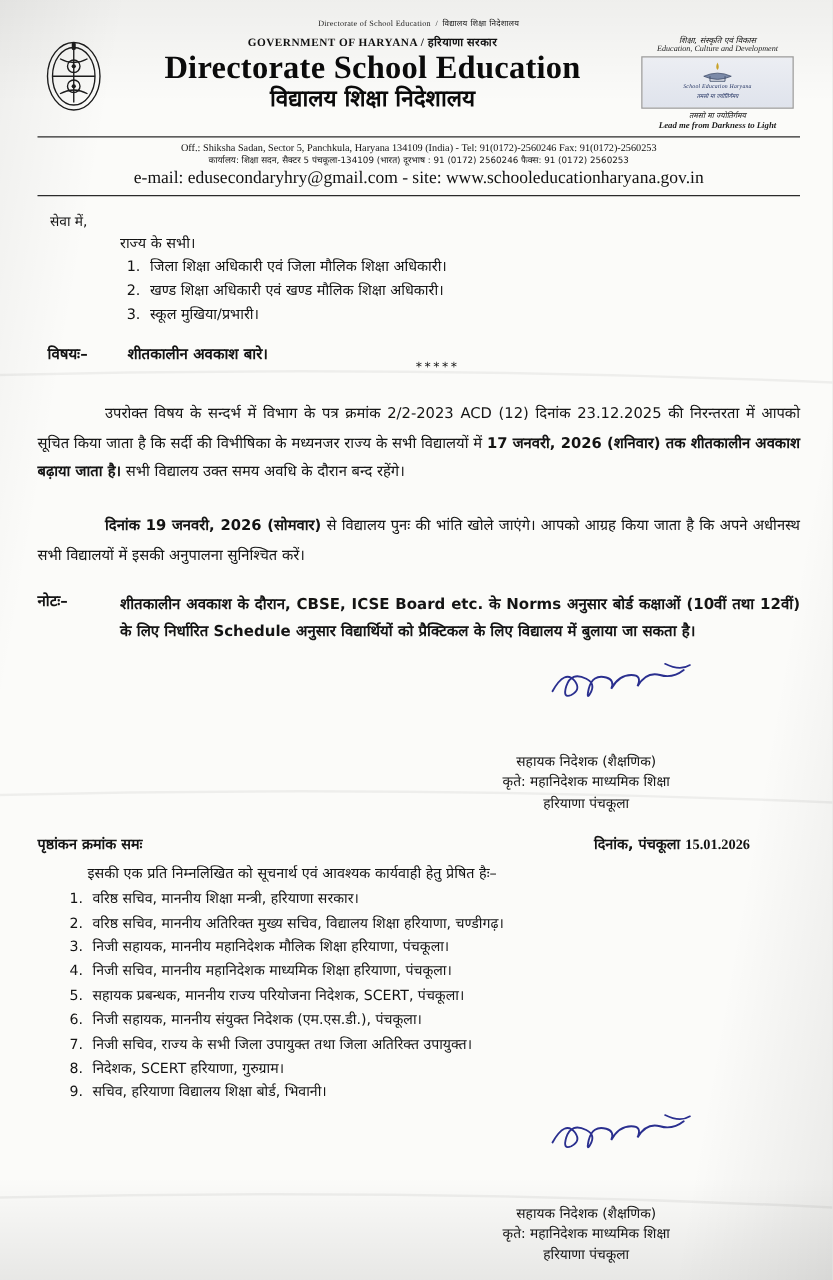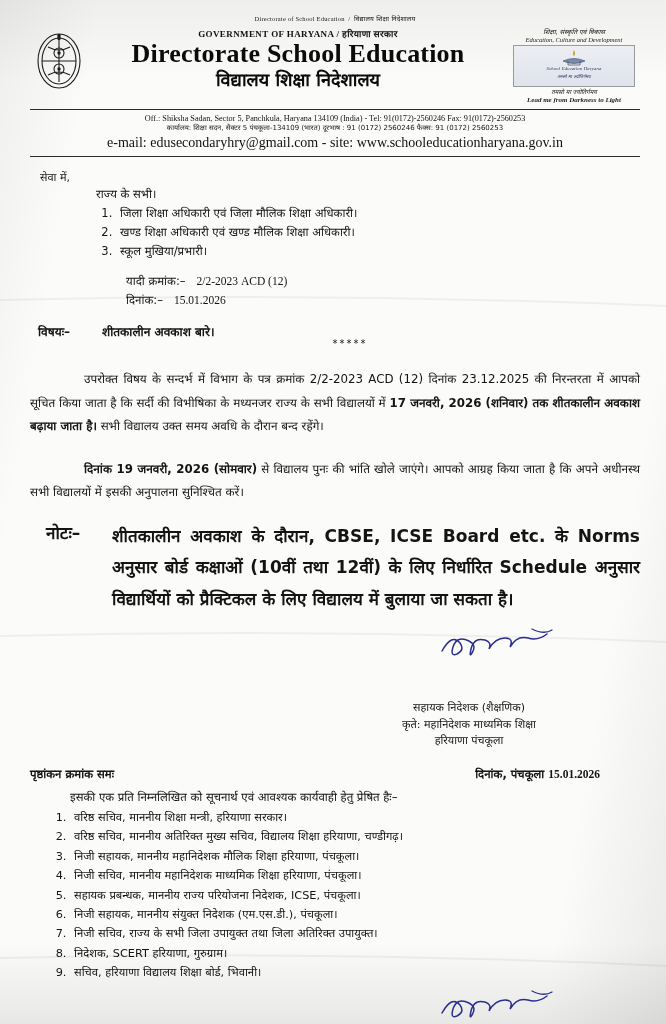--- a/index.html
+++ b/index.html
@@ -173,22 +173,21 @@
     font-size:11.8px;
     line-height:2.0;
     text-align:justify;
     margin-top:19px;
   }
   .para.indent{text-indent:54px;}
   .b{font-weight:bold;}
   .note-row{
     display:flex;
     margin-top:16px;
-    font-size:17px;
-    margin-left:16px;
+    font-size:12px;
   }
   .note-row .lbl{
     width:66px;flex:0 0 66px;
     font-weight:bold;
   }
   .note-row .val{
     flex:1 1 auto;
     font-weight:bold;
     line-height:1.85;
     text-align:justify;
@@ -321,30 +320,20 @@
 
       <div class="to-line">सेवा में,</div>
       <div class="addressee">राज्य के सभी।</div>
 
       <ol class="recips">
         <li>जिला शिक्षा अधिकारी एवं जिला मौलिक शिक्षा अधिकारी।</li>
         <li>खण्ड शिक्षा अधिकारी एवं खण्ड मौलिक शिक्षा अधिकारी।</li>
         <li>स्कूल मुखिया/प्रभारी।</li>
       </ol>
 
-      <div class="memo">
-        <div>
-          <span>यादी क्रमांक:–</span>
-          &nbsp;&nbsp;<span class="serif-inline" style="font-weight:normal">2/2-2023 ACD (12)</span>
-        </div>
-        <div>
-          <span>दिनांक:–</span>
-          &nbsp;&nbsp;<span class="serif-inline" style="font-weight:normal">15.01.2026</span>
-        </div>
-      </div>
 
       <div class="subject-row">
         <div class="lbl">विषयः–</div>
         <div class="val">शीतकालीन अवकाश बारे।</div>
       </div>
       <div class="stars">*****</div>
 
       <p class="para indent">
         <span>उपरोक्त विषय के सन्दर्भ में विभाग के पत्र क्रमांक 2/2-2023 ACD (12) दिनांक 23.12.2025 की निरन्तरता में आपको सूचित किया जाता है कि सर्दी की विभीषिका के मध्यनजर राज्य के सभी विद्यालयों में</span>
         <span class="b">17 जनवरी, 2026 (शनिवार) तक शीतकालीन अवकाश बढ़ाया जाता है।</span>
@@ -381,21 +370,21 @@
         </div>
       </div>
 
       <div class="copy-line">इसकी एक प्रति निम्नलिखित को सूचनार्थ एवं आवश्यक कार्यवाही हेतु प्रेषित हैः–</div>
 
       <ol class="dist">
         <li>वरिष्ठ सचिव, माननीय शिक्षा मन्त्री, हरियाणा सरकार।</li>
         <li>वरिष्ठ सचिव, माननीय अतिरिक्त मुख्य सचिव, विद्यालय शिक्षा हरियाणा, चण्डीगढ़।</li>
         <li>निजी सहायक, माननीय महानिदेशक मौलिक शिक्षा हरियाणा, पंचकूला।</li>
         <li>निजी सचिव, माननीय महानिदेशक माध्यमिक शिक्षा हरियाणा, पंचकूला।</li>
-        <li>सहायक प्रबन्धक, माननीय राज्य परियोजना निदेशक, ICSE, पंचकूला।</li>
+        <li>सहायक प्रबन्धक, माननीय राज्य परियोजना निदेशक, SCERT, पंचकूला।</li>
         <li>निजी सहायक, माननीय संयुक्त निदेशक (एम.एस.डी.), पंचकूला।</li>
         <li>निजी सचिव, राज्य के सभी जिला उपायुक्त तथा जिला अतिरिक्त उपायुक्त।</li>
         <li>निदेशक, SCERT हरियाणा, गुरुग्राम।</li>
         <li>सचिव, हरियाणा विद्यालय शिक्षा बोर्ड, भिवानी।</li>
       </ol>
 
       <div class="sig-block sig-block2">
         <svg class="sig-scribble" width="140" height="34" viewBox="0 0 140 34" aria-hidden="true">
           <path d="M6 26 q10 -18 18 -8 q5 7 -3 11 q-7 3 -4 -7 q4 -12 16 -6 q8 4 3 12 q-3 5 -1 -4 q3 -12 14 -9 q7 2 4 9 q6 -11 16 -11 q9 0 5 9 q7 -12 18 -9 q10 3 19 -4" fill="none" stroke="#2a2f8f" stroke-width="1.5" stroke-linecap="round"></path>
           <path d="M96 4 q12 6 20 1" fill="none" stroke="#2a2f8f" stroke-width="1.3" stroke-linecap="round"></path>

